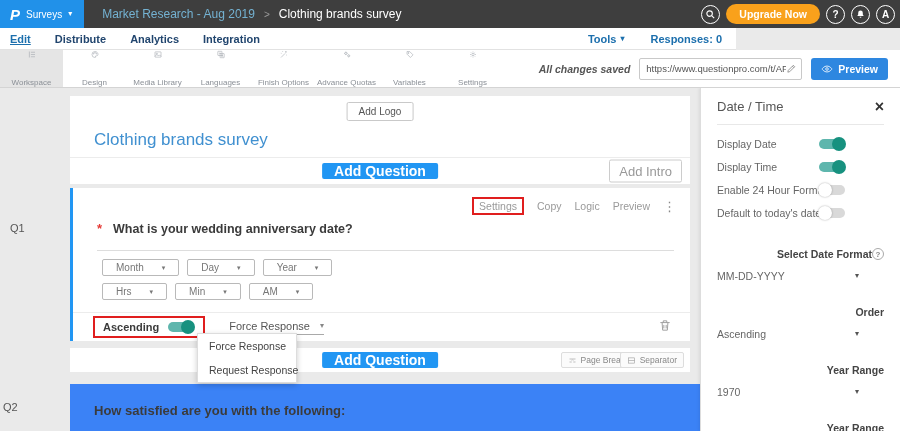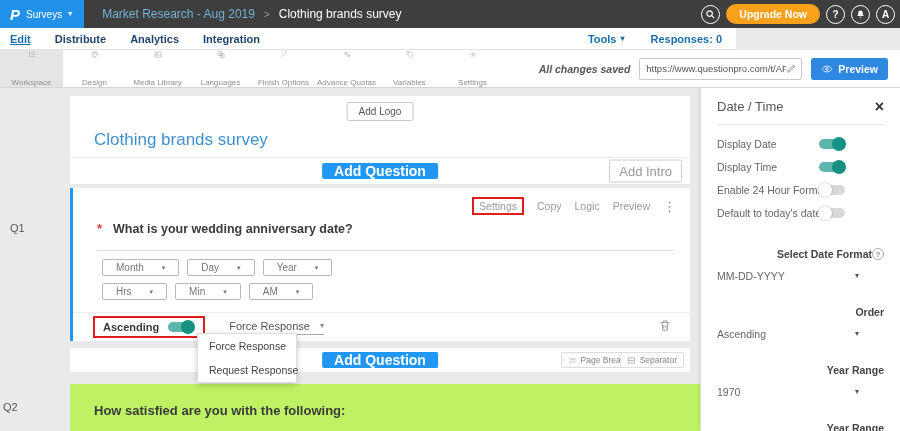--- a/index.html
+++ b/index.html
@@ -86,21 +86,21 @@
   .menu { position:absolute; left:197px; top:333px; width:100px; background:#fff; border:1px solid #ddd; box-shadow:0 2px 6px rgba(0,0,0,.2); z-index:15; }
   .menu-item { font-size:10.5px; color:#444; padding:6px 11px; white-space:nowrap; cursor:pointer; }
 
   
   .bar2 { position:absolute; left:70px; top:348px; width:620px; height:24px; background:#fff; z-index:4; }
   .tinybtn { position:absolute; top:50%; transform:translateY(-50%); border:1px solid #ddd; border-radius:2px; background:#fbfbfb; color:#888; font-size:8.5px; padding:2px 6px; display:flex; align-items:center; gap:4px; cursor:pointer; white-space:nowrap; }
   .tinybtn svg { width:9px; height:9px; stroke:#999; fill:none; stroke-width:1.6; }
   .pagebreak { right:58px; } .separator { right:6px; }
 
   
-  .q2card { position:absolute; left:70px; top:384px; width:680px; height:47px; background:#bef264; z-index:4; }
+  .q2card { position:absolute; left:70px; top:384px; width:680px; height:47px; background:#3b82f6; z-index:4; }
   .q2text { position:absolute; left:24px; top:19px; font-size:13px; font-weight:700; color:#3b3b3b; cursor:text; }
 
   
   .sidebar { position:absolute; left:700px; top:88px; width:200px; height:343px; background:#fff; border-left:1px solid #ddd; box-shadow:-1px 0 3px rgba(0,0,0,.08); z-index:10; padding:0 16px; }
   .sb-title-row { display:flex; justify-content:space-between; align-items:center; padding:11px 0 10px; border-bottom:1px solid #e8e8e8; }
   .sb-title { font-size:13px; color:#555;text-align:center; }
   .sb-close { font-size:16px; font-weight:700; color:#333; cursor:pointer; line-height:12px; }
   .sb-toggles { padding-top:7px; }
   .sb-trow { position:relative; height:23px; display:flex; align-items:center; }
   .sb-trow .sb-tlabel { font-size:10.5px; color:#666; }

